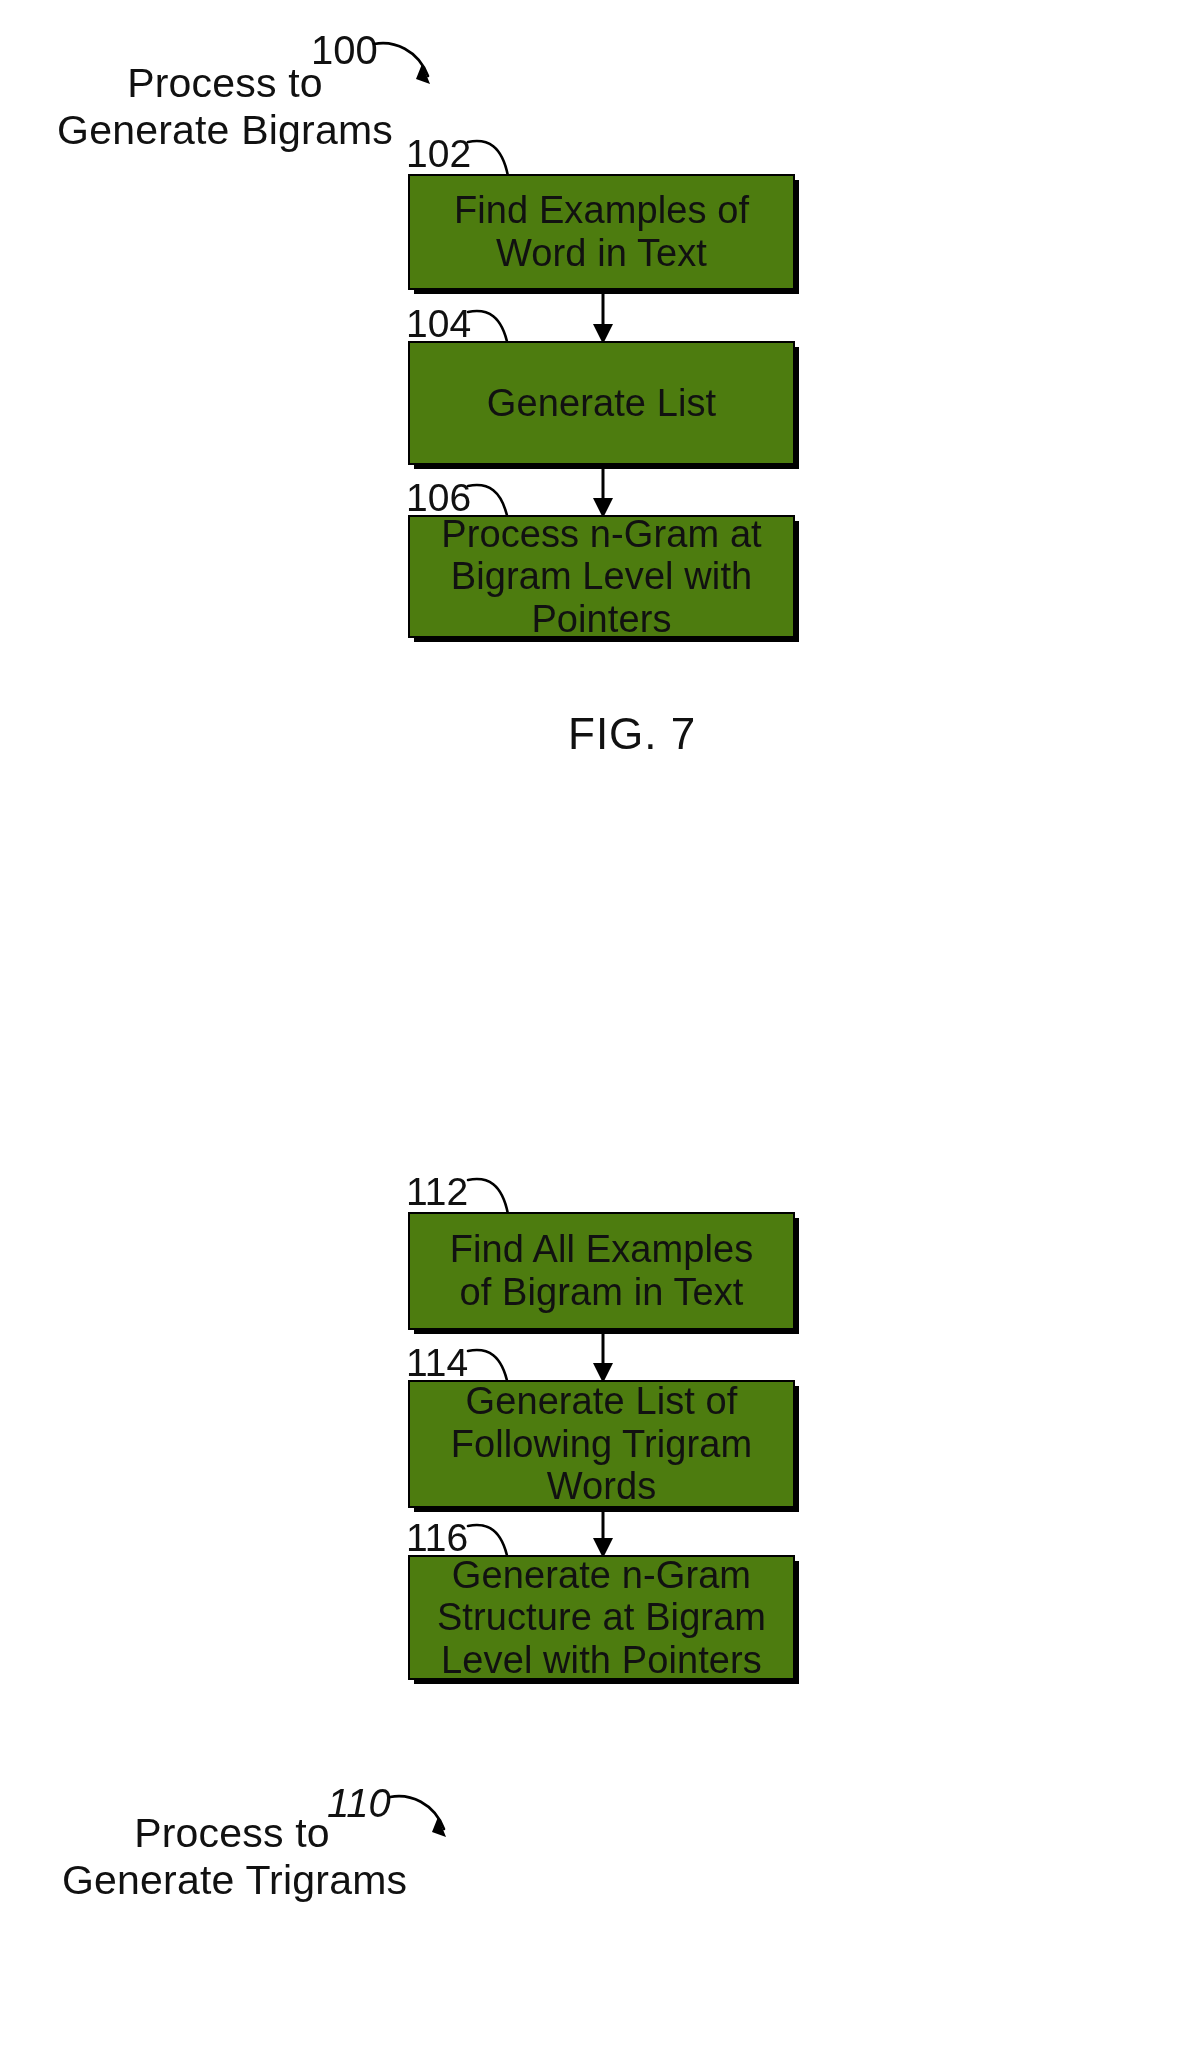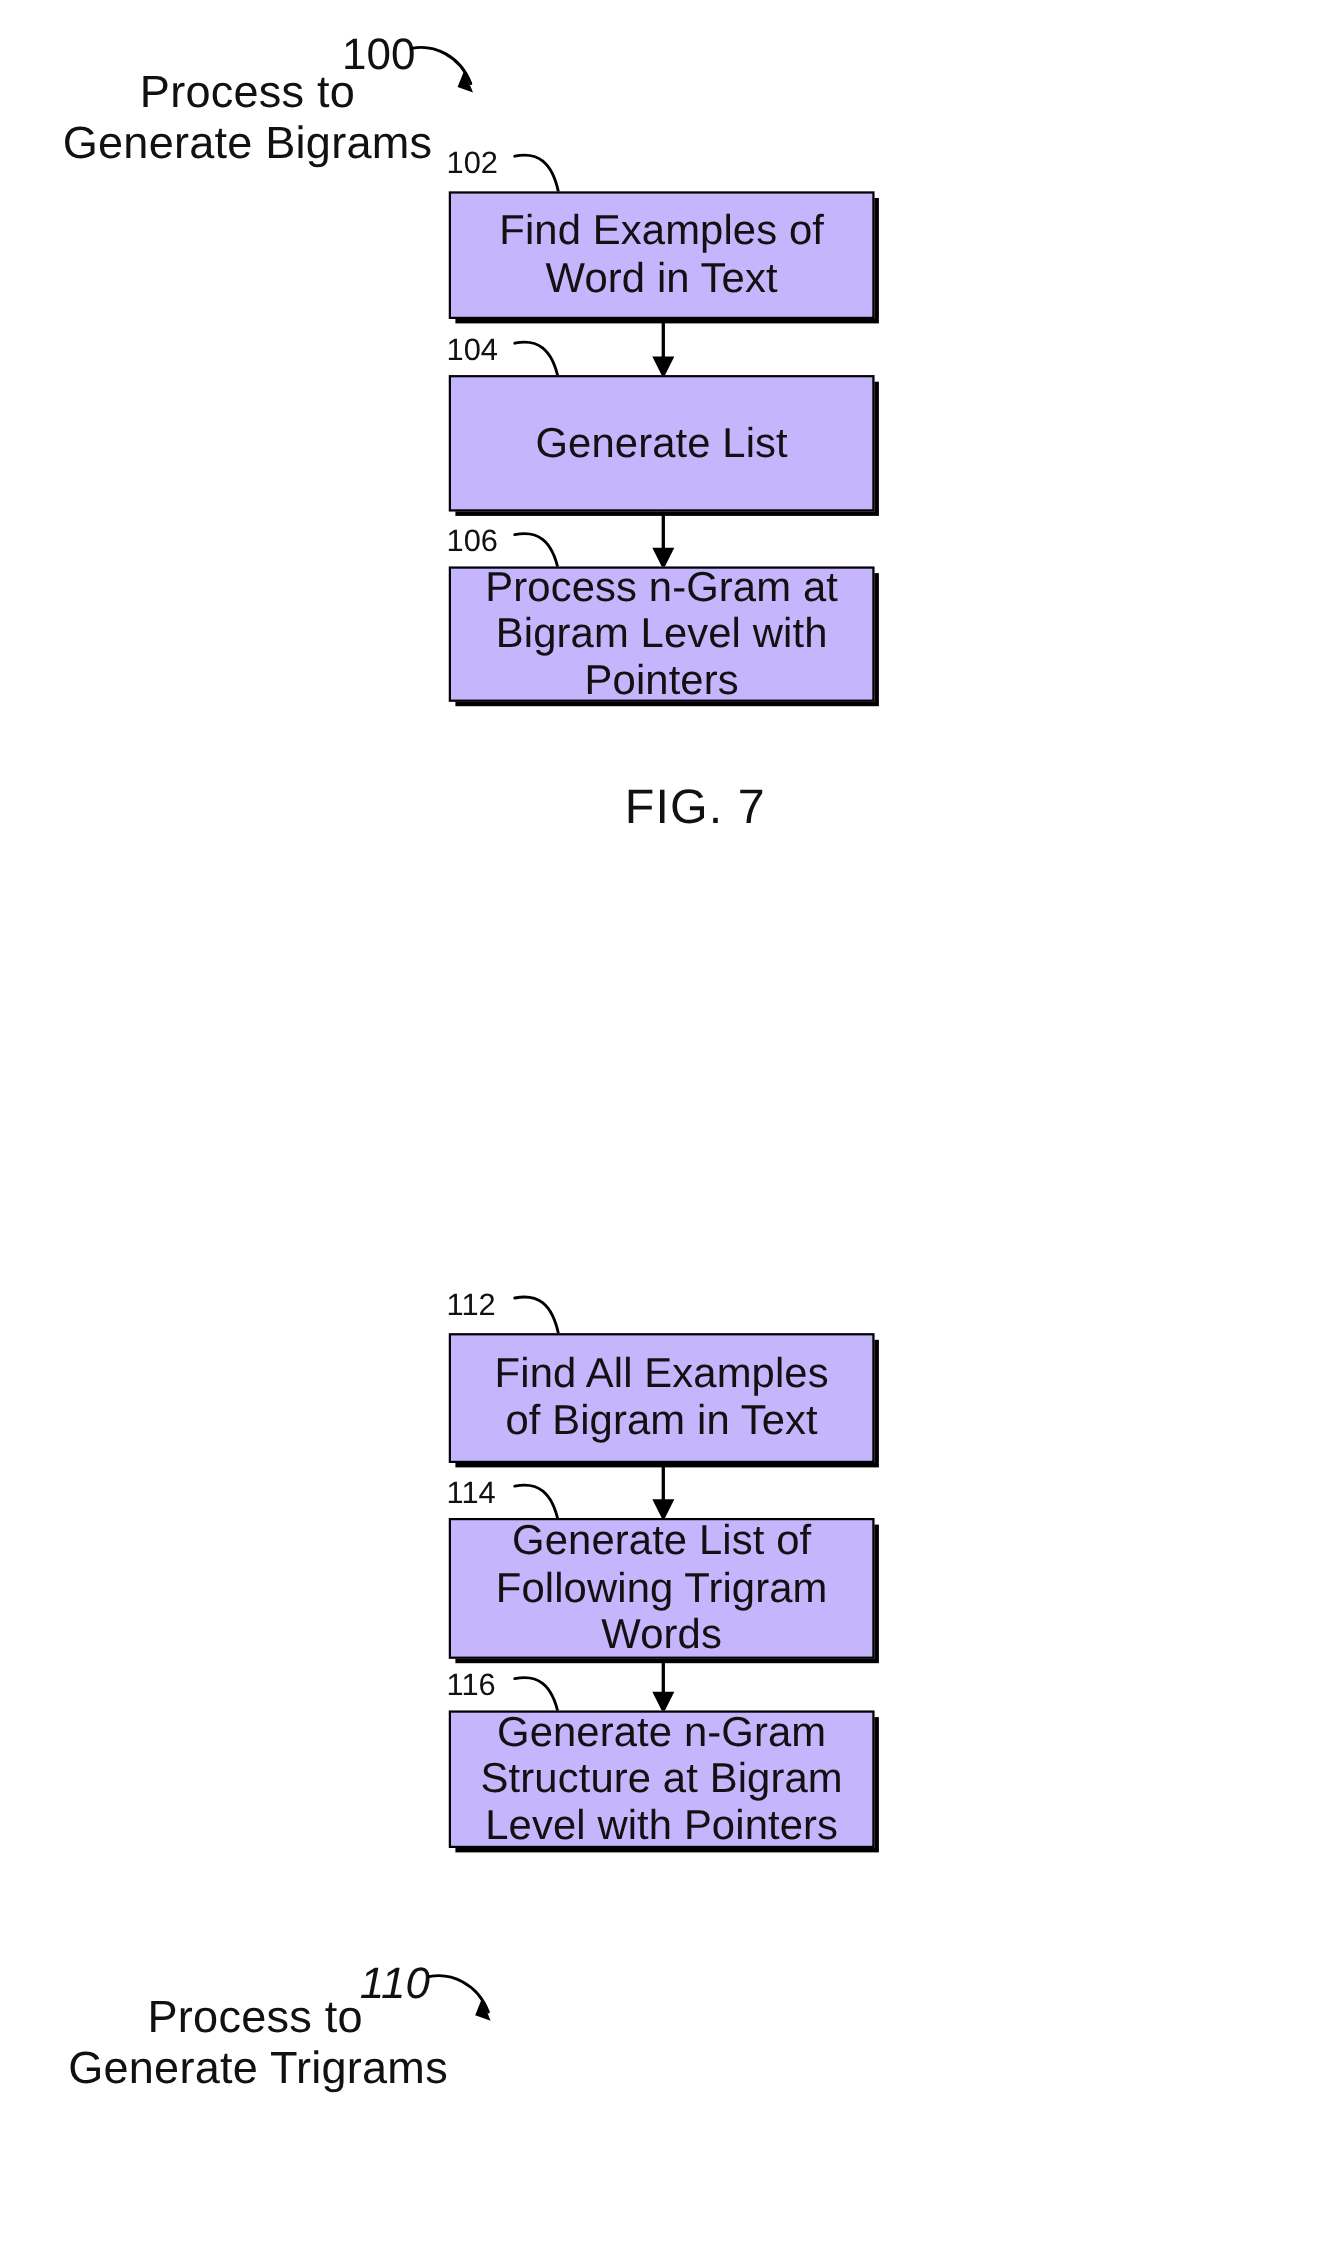--- a/index.html
+++ b/index.html
@@ -65,21 +65,21 @@
   }
   #fig7-main-arrow { left: 372px; top: 36px; }
   #fig8-main-arrow { left: 388px; top: 789px; }
 
   
   .flow-box {
     position: absolute;
     left: 408px;
     width: 387px;
     box-sizing: border-box;
-    background: #c4b5fd;
+    background: #4d7c0f;
     border: 2.6px solid #000;
     box-shadow: 5px 5px 0 -1px #000;
     display: flex;
     align-items: center;
     justify-content: center;
     text-align: center;
   }
   .flow-box .box-text {
     font-size: 38px;
     line-height: 1.12;
@@ -94,21 +94,21 @@
   #box-106 { top: 515px; height: 123px; }
 
   
   #box-112 { top: 212px; height: 118px; }
   #box-114 { top: 380px; height: 128px; }
   #box-116 { top: 555px; height: 125px; }
 
   
   .step-ref {
     position: absolute;
-    font-size: 28px;
+    font-size: 39px;
     line-height: 1;
     color: #111;
   }
   .leader {
     position: absolute;
     width: 80px;
     height: 44px;
     pointer-events: none;
   }
 

